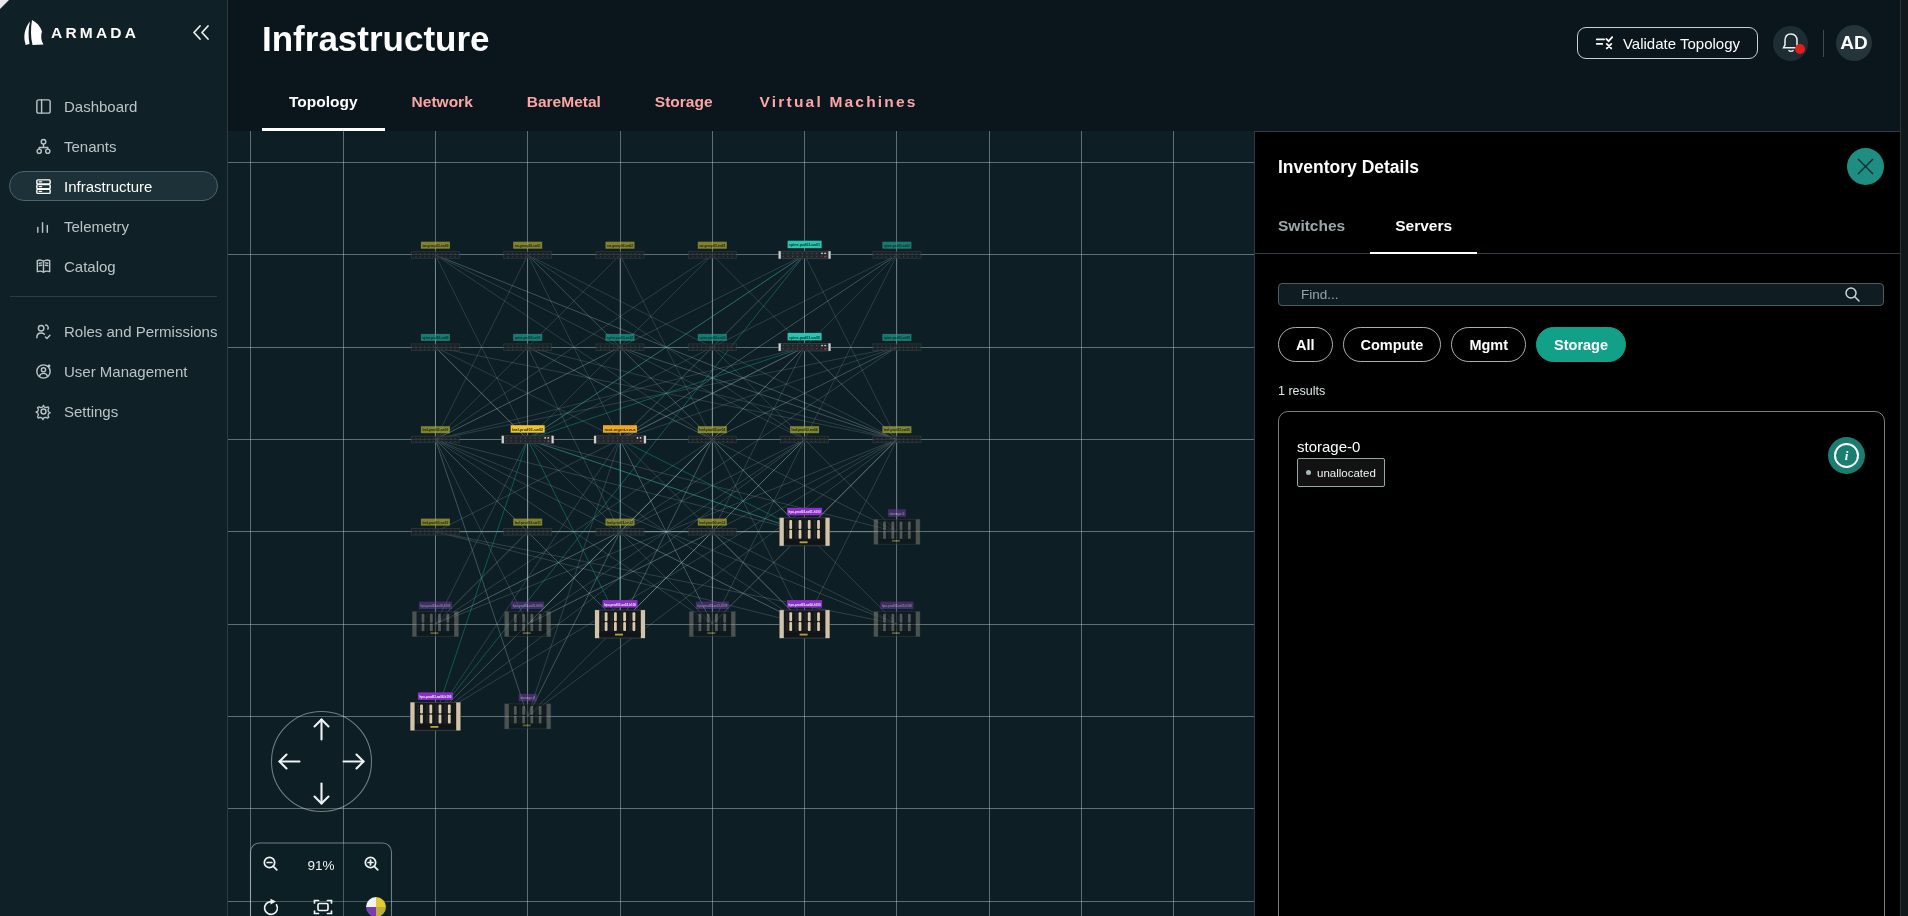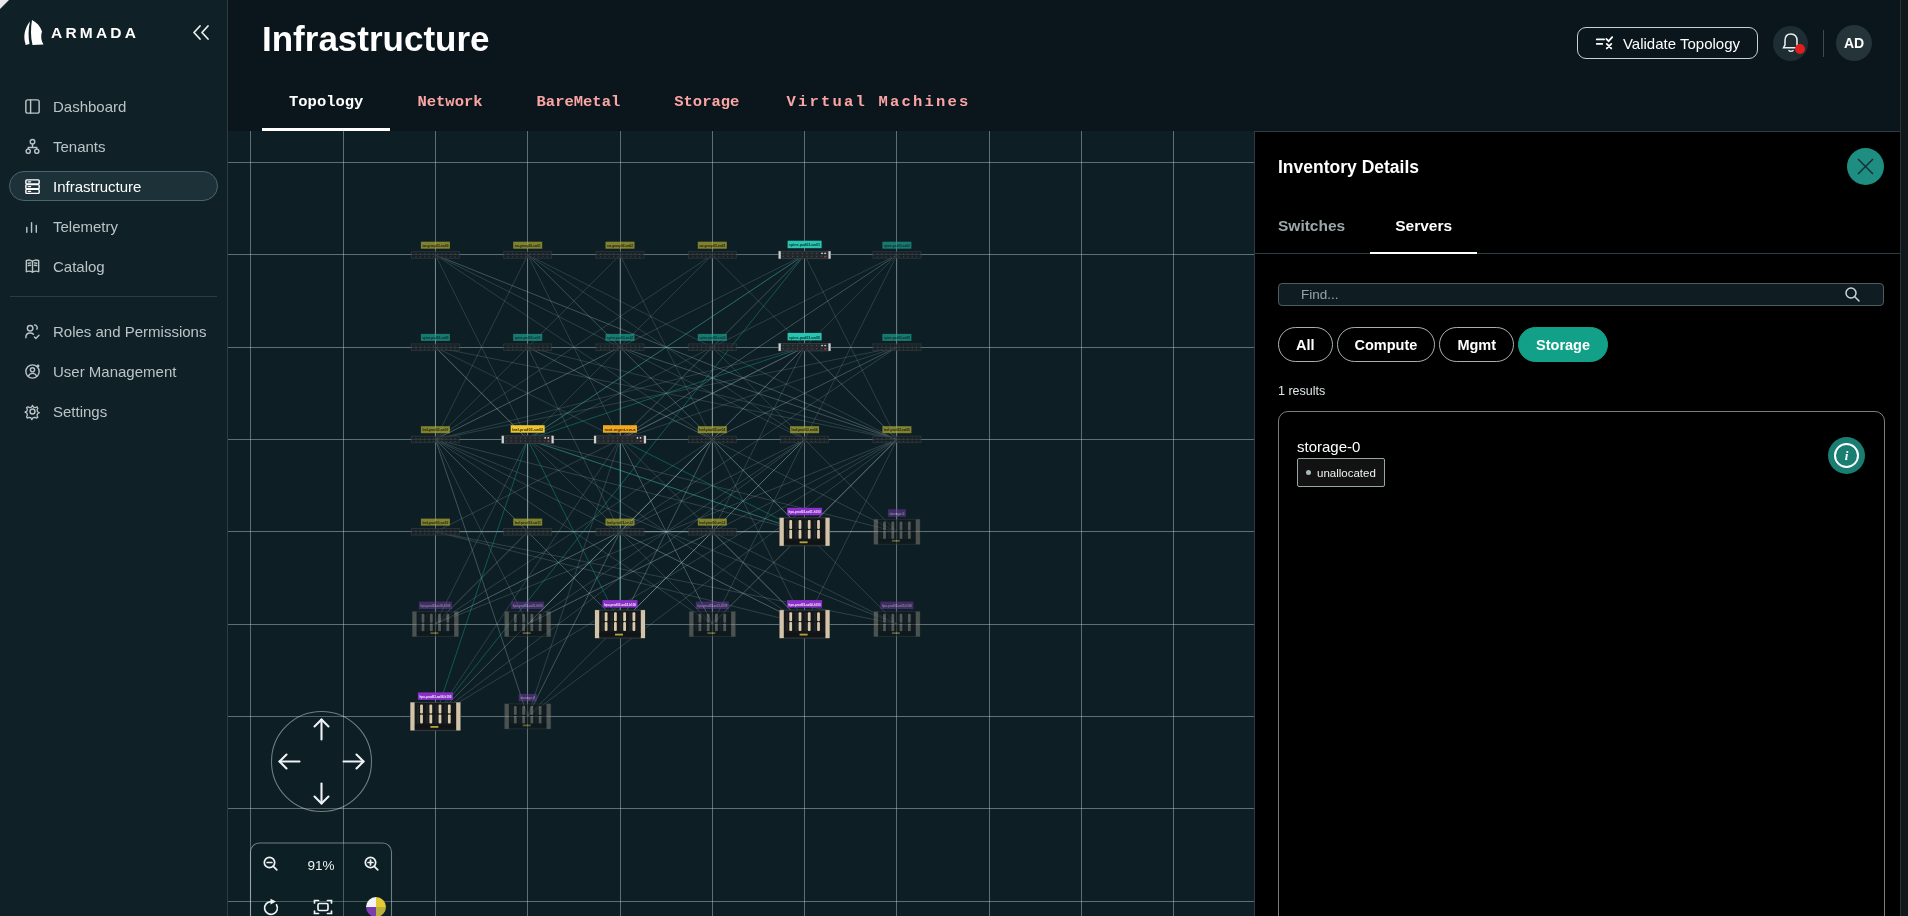--- a/index.html
+++ b/index.html
@@ -5,67 +5,67 @@
 body { width:1908px; height:916px; overflow:hidden; background:#0a161c;
        font-family:"Liberation Sans", sans-serif; color:#e8edee; }
 .app { position:relative; width:1908px; height:916px; }
 
 .sidebar { position:absolute; left:0; top:0; width:228px; height:916px;
   background:#102027; border-right:1px solid #2c3c43; z-index:5; }
 .logo { position:absolute; left:16px; top:18px; display:flex; align-items:center; }
 .logo-text { font-size:15.5px; font-weight:bold; letter-spacing:3.2px; color:#fff; margin-left:5px; }
 .collapse { position:absolute; right:17px; top:24px; }
 .nav { position:absolute; top:86px; left:0; width:100%; }
-.nav-item { position:relative; height:40px; display:flex; align-items:center; padding-left:23px;
+.nav-item { position:relative; height:40px; display:flex; align-items:center; padding-left:34px;
   color:#b9c4c7; font-size:15px; }
 .nav-item svg { width:19px; height:19px; margin-right:11px; flex:none; }
 .nav-item.active { color:#fff; }
 .active-pill { position:absolute; left:9px; right:9px; top:5px; bottom:5px;
   background:#1d3138; border:1px solid #4d646d; border-radius:16px; }
 .nav-item.active svg, .nav-item.active span { position:relative; }
 .nav-divider { height:1px; background:#2b3c42; margin:10px 10px 14px 10px; }
 
 .header { position:absolute; left:228px; top:0; width:1680px; height:131px; background:#0a161c; }
 .title { position:absolute; left:34px; top:19px; font-size:35px; font-weight:bold; color:#fff; }
-.tabs { position:absolute; left:34px; top:72px; display:flex;font-family:Liberation Mono, monospace; }
+.tabs { position:absolute; left:34px; top:72px; display:flex; }
 .tab { position:relative; height:59px; padding:0 27px; display:flex; align-items:center;
   color:#fca5a5; font-size:15.5px; font-weight:bold; }
 .tab.active { color:#fff; }
 .tab:last-child { letter-spacing:2.2px; margin-left:-7px; }
 .tab.active::after { content:""; position:absolute; left:0; right:0; bottom:0; height:3.5px; background:#fff; }
 .hdr-right { position:absolute; right:36px; top:0; height:86px; display:flex; align-items:center; }
 .vt-btn { height:32px; padding:0 17px; border:1px solid #c6cfd2; border-radius:9px;
   display:flex; align-items:center; color:#fff; font-size:15px; background:transparent; }
 .vt-btn svg { margin-right:9px; }
 .bell { position:relative; width:35px; height:35px; background:#1d2d33; border-radius:50%;
   margin-left:15px; display:flex; align-items:center; justify-content:center; }
 .bell .dot { position:absolute; right:3px; bottom:7px; width:10px; height:10px; background:#e01e1e;
   border-radius:50%; }
 .hdr-sep { width:1px; height:27px; background:#3a4a50; margin-left:15px; }
 .avatar { width:36px; height:36px; background:#243439; border-radius:50%; margin-left:12px;
-  display:flex; align-items:center; justify-content:center; font-size:14px; font-weight:bold; color:#fff; }
+  display:flex; align-items:center; justify-content:center; font-size:19px; font-weight:bold; color:#fff; }
 
 .canvas { position:absolute; left:228px; top:131px; width:1026px; height:785px;
   background:#0d1f25;text-decoration:underline; }
 
 .panel { position:absolute; left:1254px; top:131px; width:654px; height:785px;
   background:#000000; border-top:1px solid #2c3c43; border-left:1px solid #2c3c43; }
 .panel-title { position:absolute; left:23px; top:25px; font-size:17.5px; font-weight:bold; color:#fff; }
 .close-btn { position:absolute; right:24px; top:16px; width:37px; height:37px; border-radius:50%;
   background:#1e8e82; display:flex; align-items:center; justify-content:center; }
 .ptabs { position:absolute; left:0; top:76px; width:100%; height:46px; border-bottom:1px solid #2c3c43; display:flex; padding-left:23px; }
 .ptab { position:relative; padding:0 25px 9px 25px; display:flex; align-items:center; color:#9aa7ab; font-size:15.5px; font-weight:bold; }
 .ptab:first-child { padding-left:0; padding-right:25px; }
 .ptab.active { color:#fff; }
 .ptab.active::after { content:""; position:absolute; left:0; right:0; bottom:-1px; height:2.5px; background:#fff; }
 .find { position:absolute; left:23px; right:24px; top:151px; height:23px; border:1px solid #4d5c61;
   border-radius:4px; background:#0f1d23; display:flex; align-items:center; padding:0 22px;
   color:#97a4a8; font-size:13.5px; }
 .find svg { margin-left:auto; }
-.pills { position:absolute; left:23px; top:195px; display:flex; gap:4px; }
+.pills { position:absolute; left:23px; top:195px; display:flex; gap:10px; }
 .pill { height:35px; padding:0 17px; border:1px solid rgba(215,224,227,0.78); border-radius:18px;
   display:flex; align-items:center; color:#fff; font-size:14.5px; font-weight:bold; }
 .pill.sel { background:#12a089; border-color:#12a089; }
 .results { position:absolute; left:23px; top:252px; font-size:12.5px; color:#dfe6e8; }
 .card { position:absolute; left:23px; right:23px; top:279px; height:520px; border:1px solid rgba(220,228,232,0.55);
   border-radius:10px; }
 .card-name { position:absolute; left:18px; top:26px; font-size:15px; color:#fff; }
 .badge { position:absolute; left:18px; top:46px; height:29px; padding:0 8px; border:1px solid #97a5a8;
   border-radius:2px; background:rgba(255,255,255,0.07); display:flex; align-items:center; font-size:11.5px; color:#eef2f3; }
 .badge .bdot { width:5px; height:5px; border-radius:50%; background:#aab6ba; margin-right:6px; }

